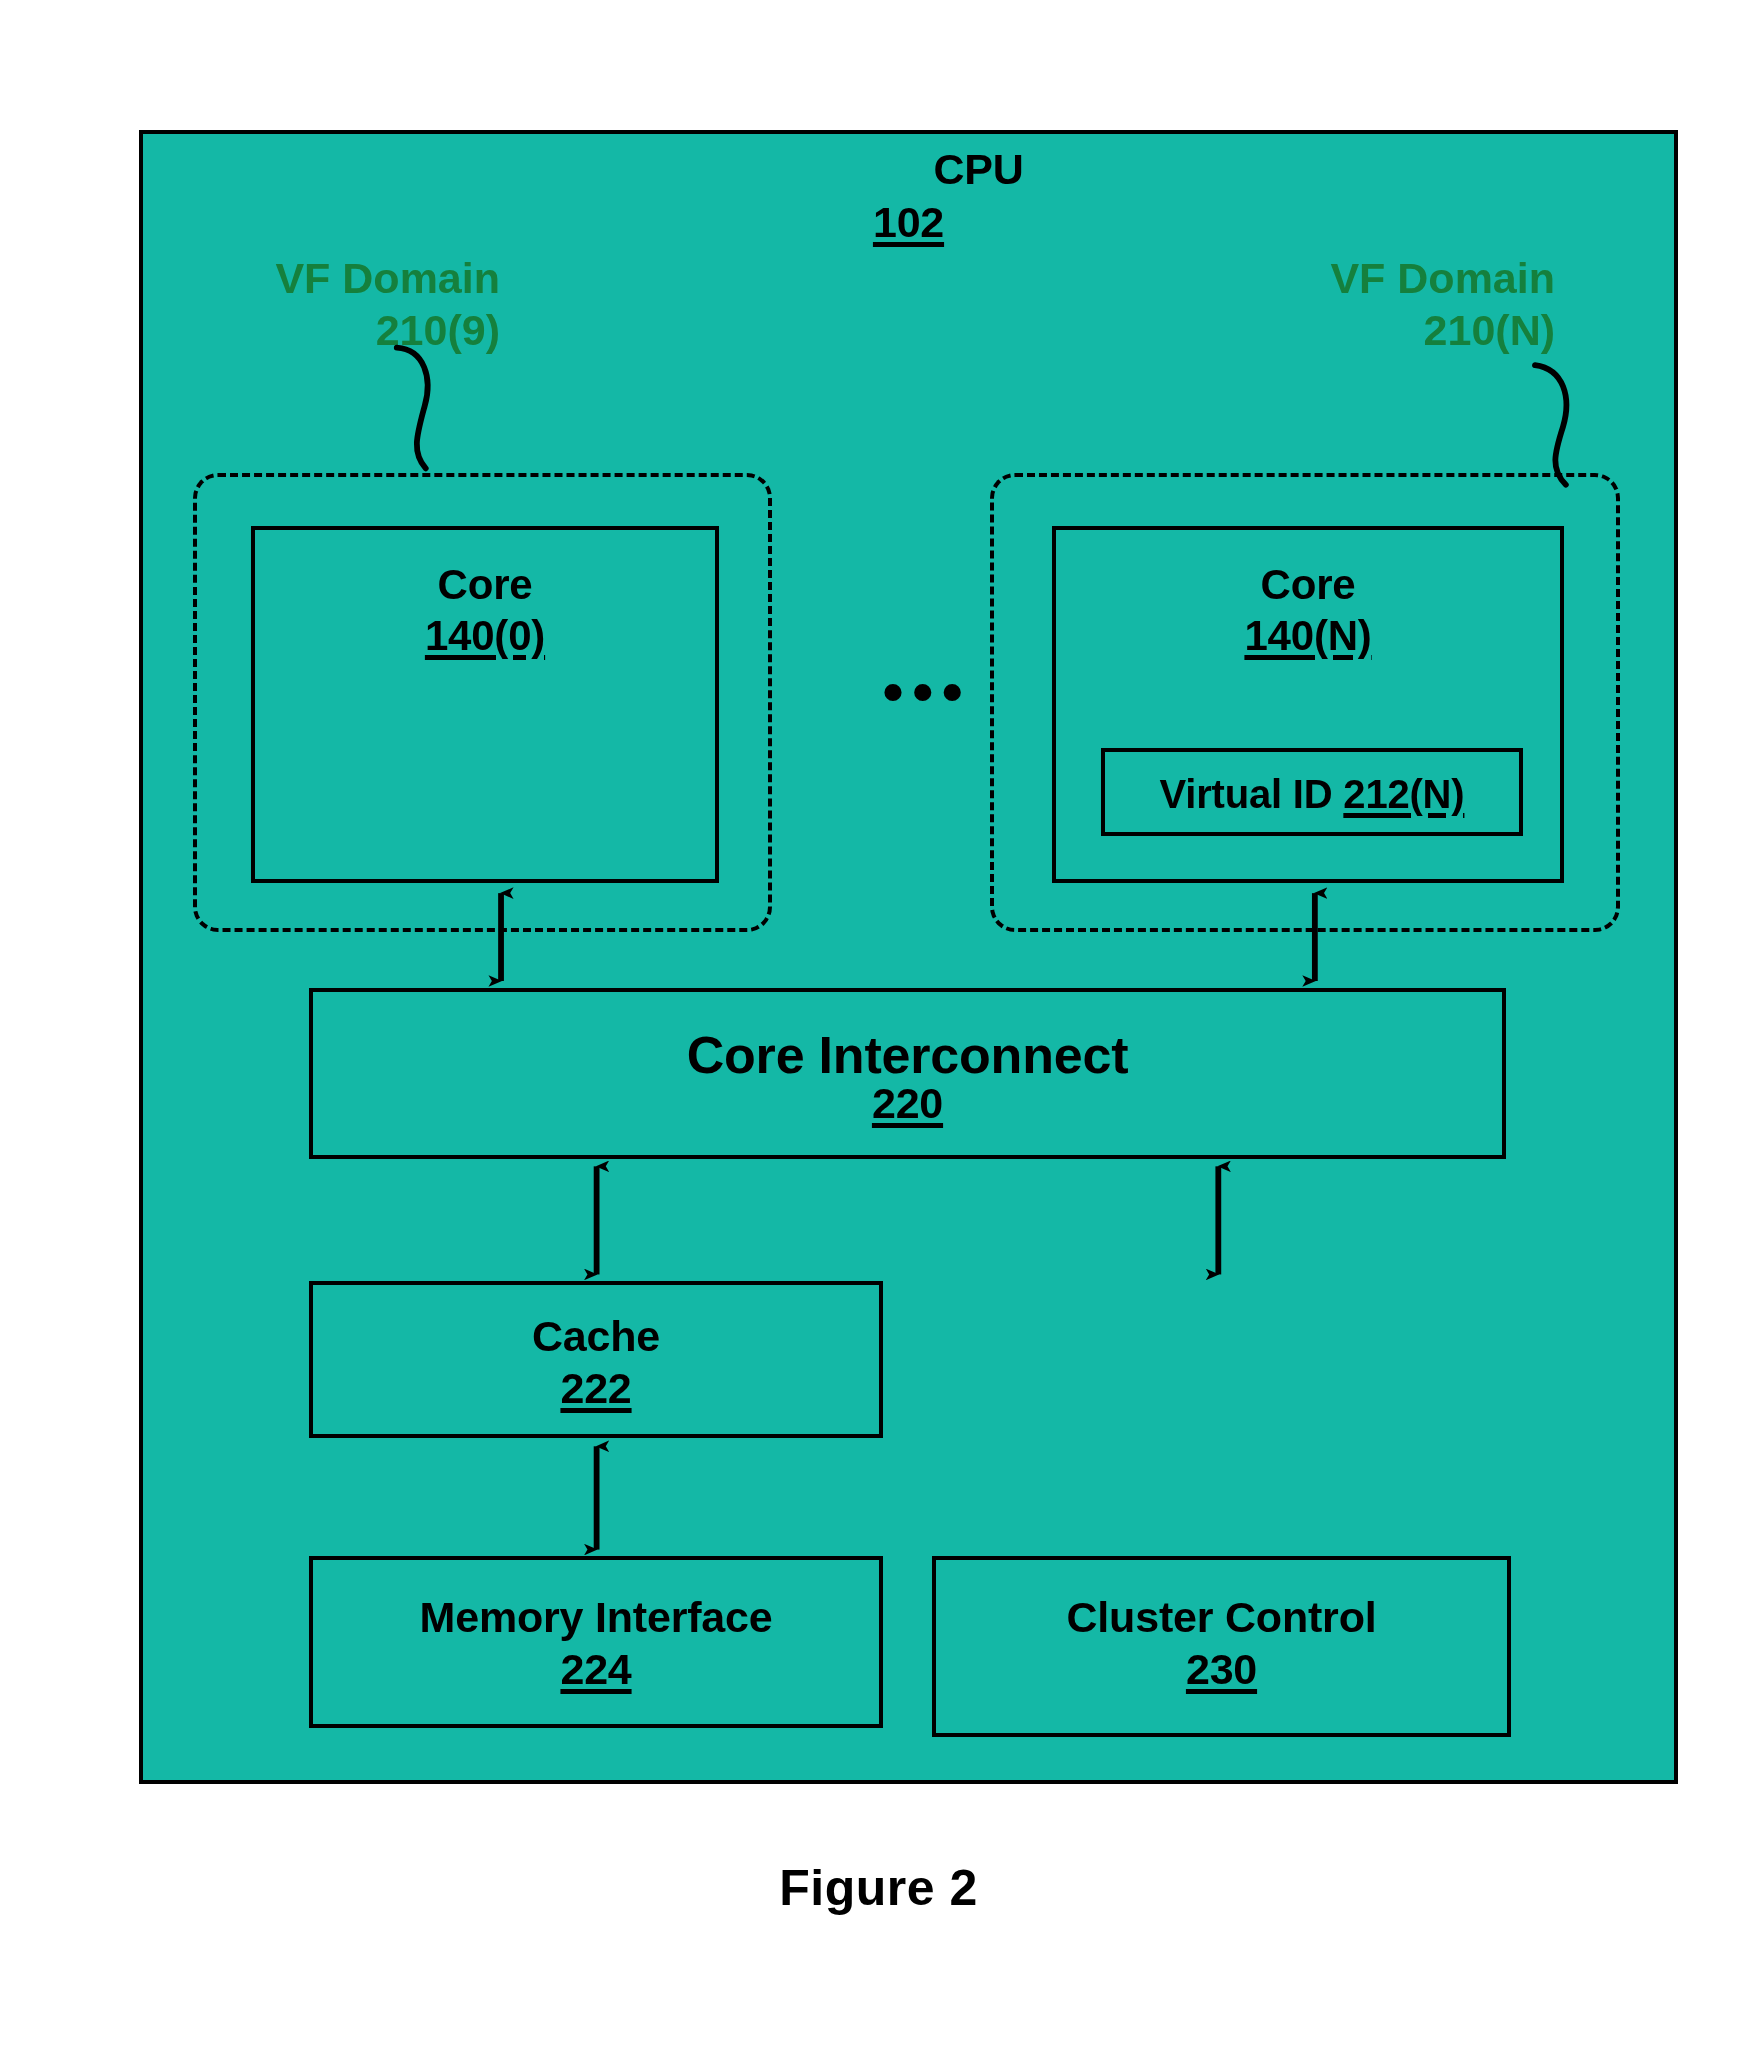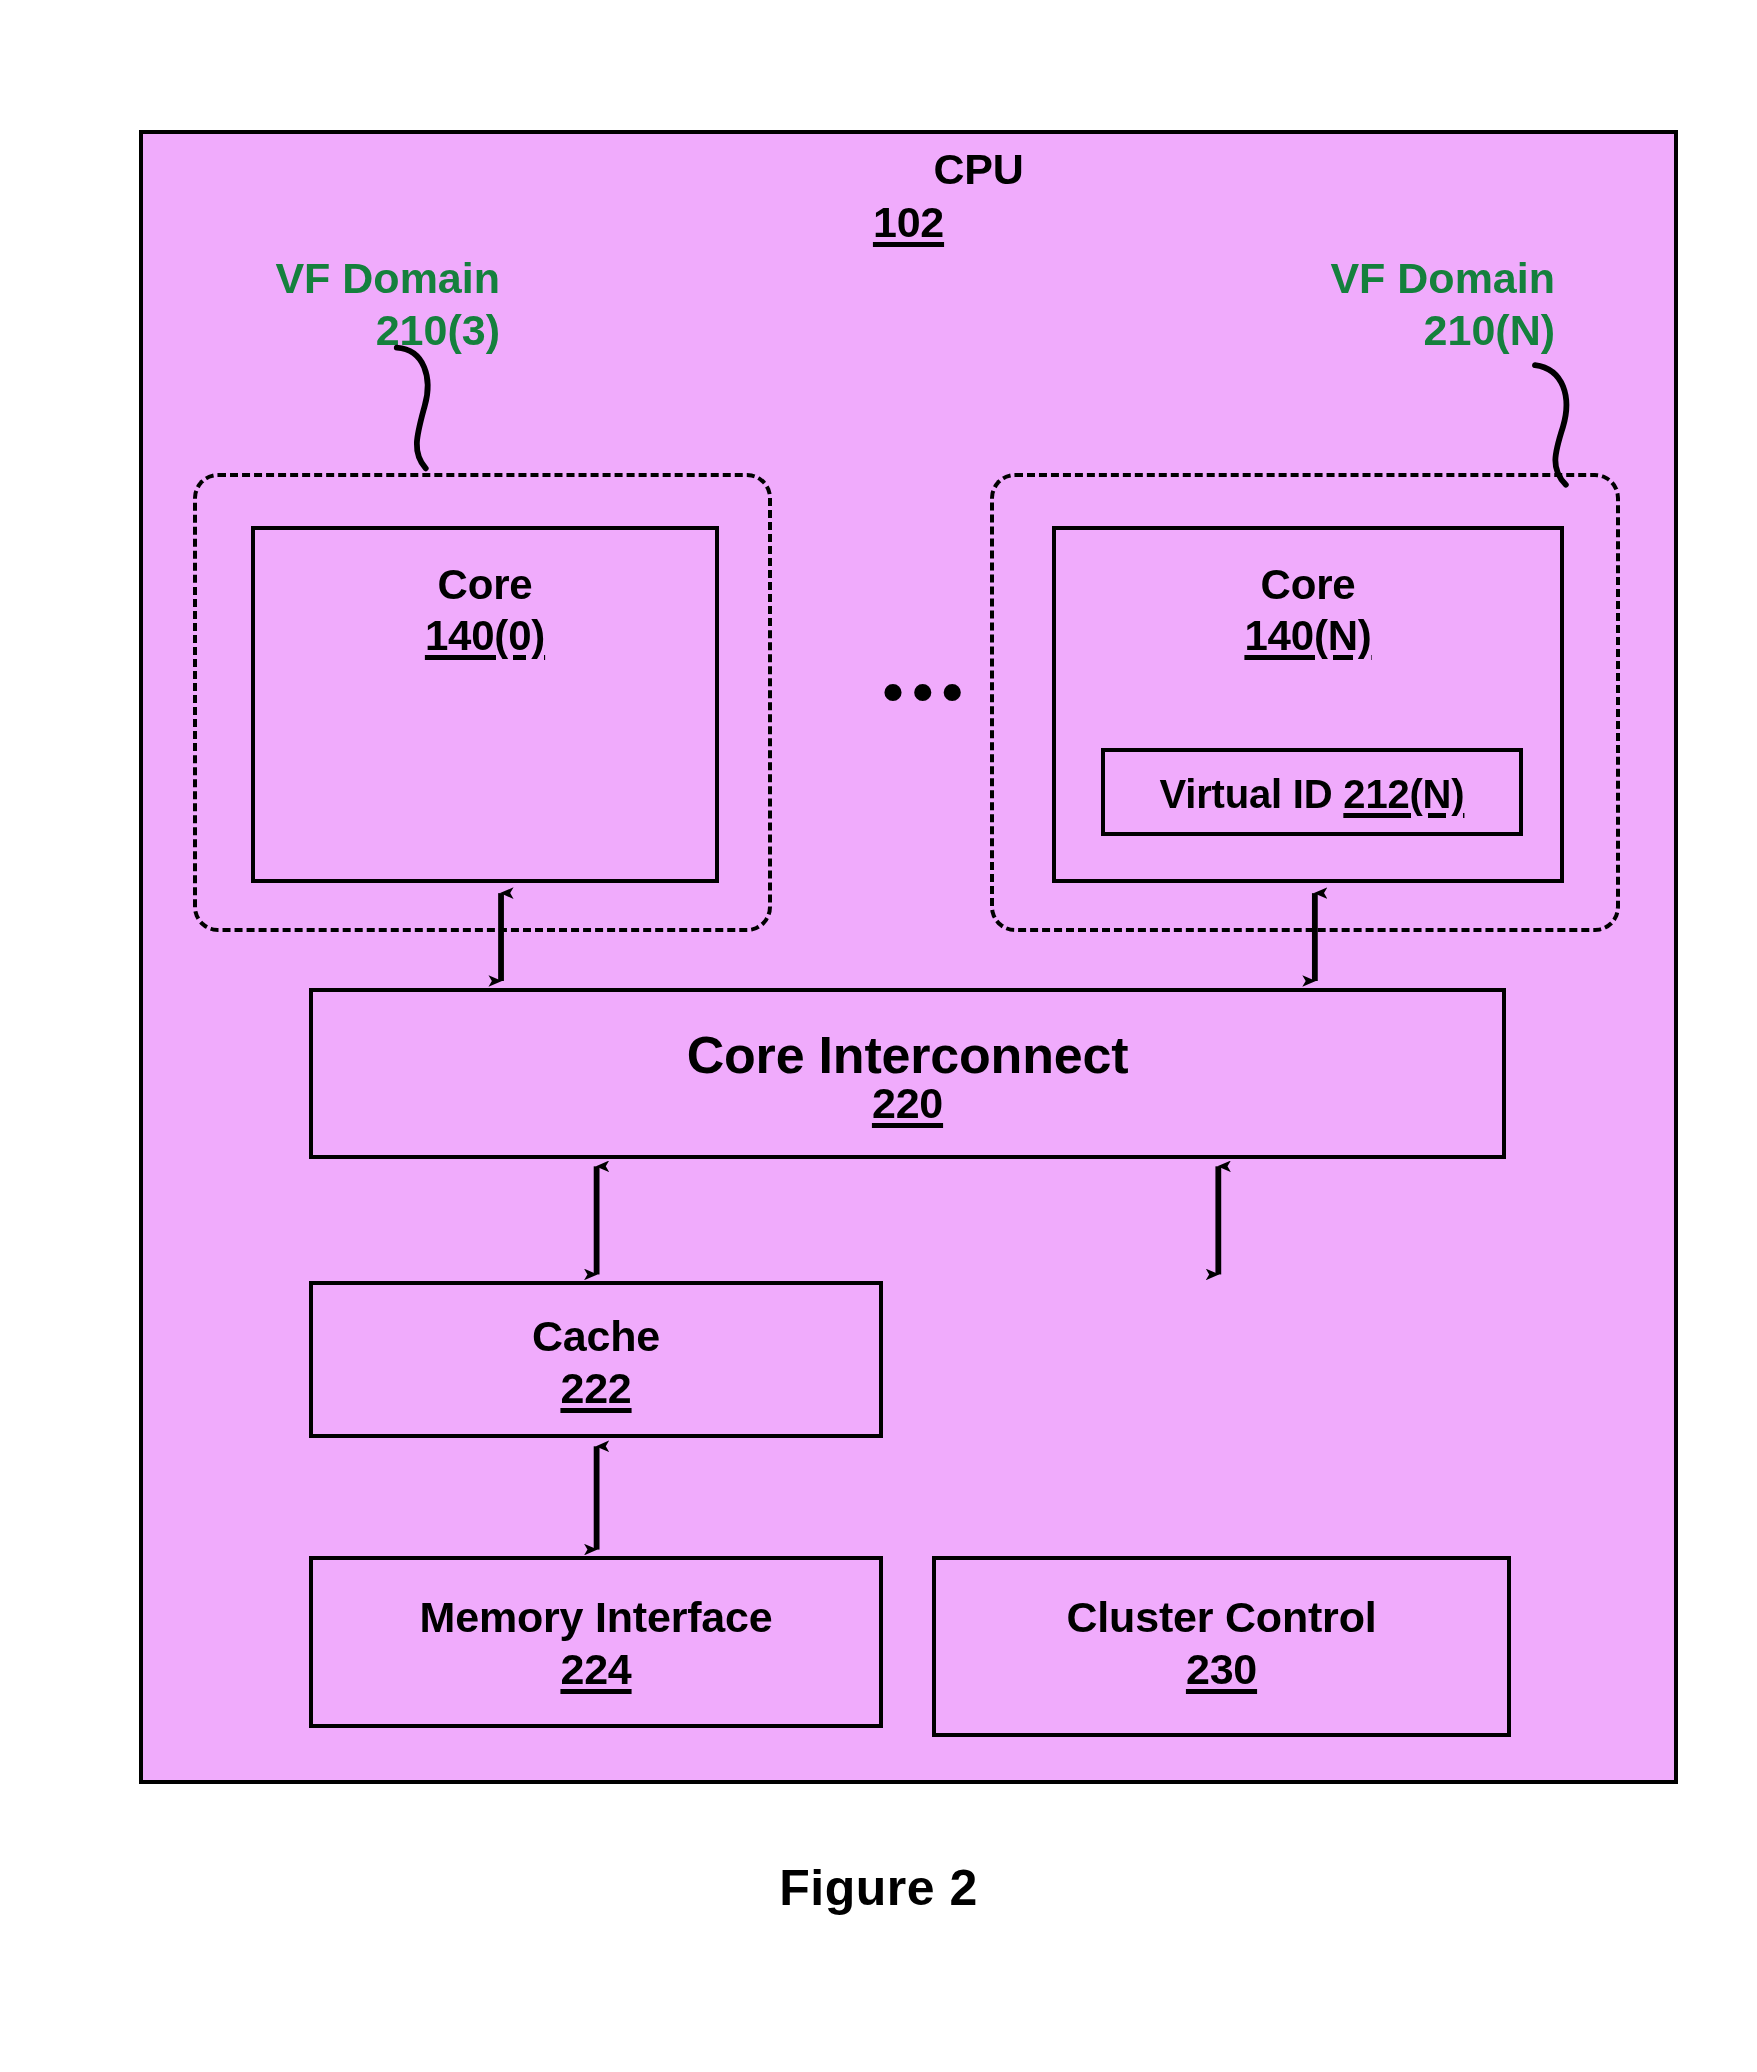--- a/index.html
+++ b/index.html
@@ -15,21 +15,21 @@
     width: 1757px;
     height: 2072px;
     background: #ffffff;
     overflow: hidden;
   }
   
   .abs { position: absolute; }
   .box {
     position: absolute;
     border: 4.8px solid #000000;
-    background: #f0abfc;
+    background: #14b8a6;
     box-sizing: border-box;
   }
   .dashed-box {
     position: absolute;
     border: 4.8px dashed #000000;
     border-radius: 25px;
     background: transparent;
     box-sizing: border-box;
   }
   .blk-label {
@@ -132,21 +132,21 @@
 
 <div id="page">
 
   <div class="box" id="cpu-box"></div>
 
   <div class="blk-label abs" id="cpu-title" style="left:139px; width:1679px;">CPU</div>
   <div class="blk-label abs ref" id="cpu-ref" style="left:139px; width:1539px;">102</div>
 
   <div class="vf-label" id="vf0-label">
     <div>VF Domain</div>
-    <div>210(3)</div>
+    <div>210(9)</div>
   </div>
 
   <div class="vf-label" id="vfn-label">
     <div>VF Domain</div>
     <div>210(N)</div>
   </div>
 
   <div class="dashed-box" id="vf0-dashed"></div>
   <div class="dashed-box" id="vfn-dashed"></div>
 

